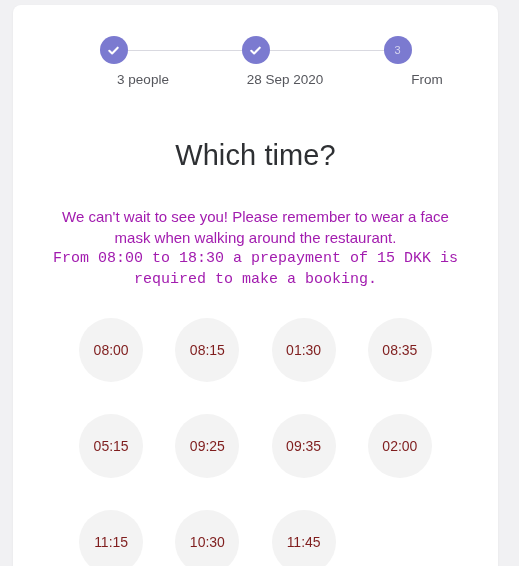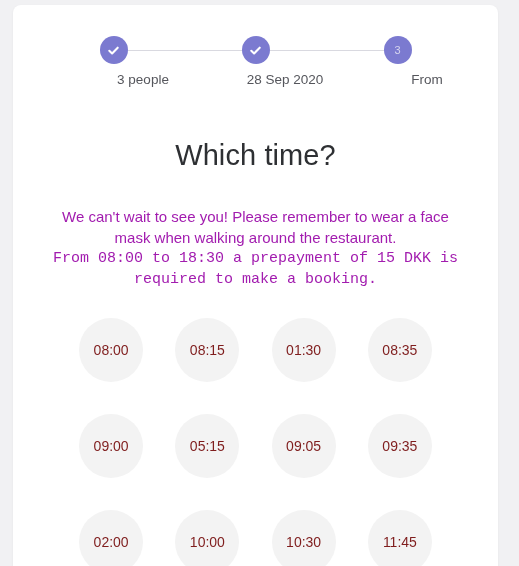--- a/index.html
+++ b/index.html
@@ -217,37 +217,34 @@
       <span class="time-slot-label">08:15</span>
     </button>
     <button class="time-slot">
       <span class="time-slot-label">01:30</span>
     </button>
     <button class="time-slot">
       <span class="time-slot-label">08:35</span>
     </button>
 
     <button class="time-slot">
-      <span class="time-slot-label">09:00</span>
-    </button>
-    <button class="time-slot">
       <span class="time-slot-label">05:15</span>
     </button>
     <button class="time-slot">
-      <span class="time-slot-label">09:05</span>
+      <span class="time-slot-label">09:25</span>
     </button>
     <button class="time-slot">
       <span class="time-slot-label">09:35</span>
     </button>
 
     <button class="time-slot">
       <span class="time-slot-label">02:00</span>
     </button>
     <button class="time-slot">
-      <span class="time-slot-label">10:00</span>
+      <span class="time-slot-label">11:15</span>
     </button>
     <button class="time-slot">
       <span class="time-slot-label">10:30</span>
     </button>
     <button class="time-slot">
       <span class="time-slot-label">11:45</span>
     </button>
 
   </div>
 

